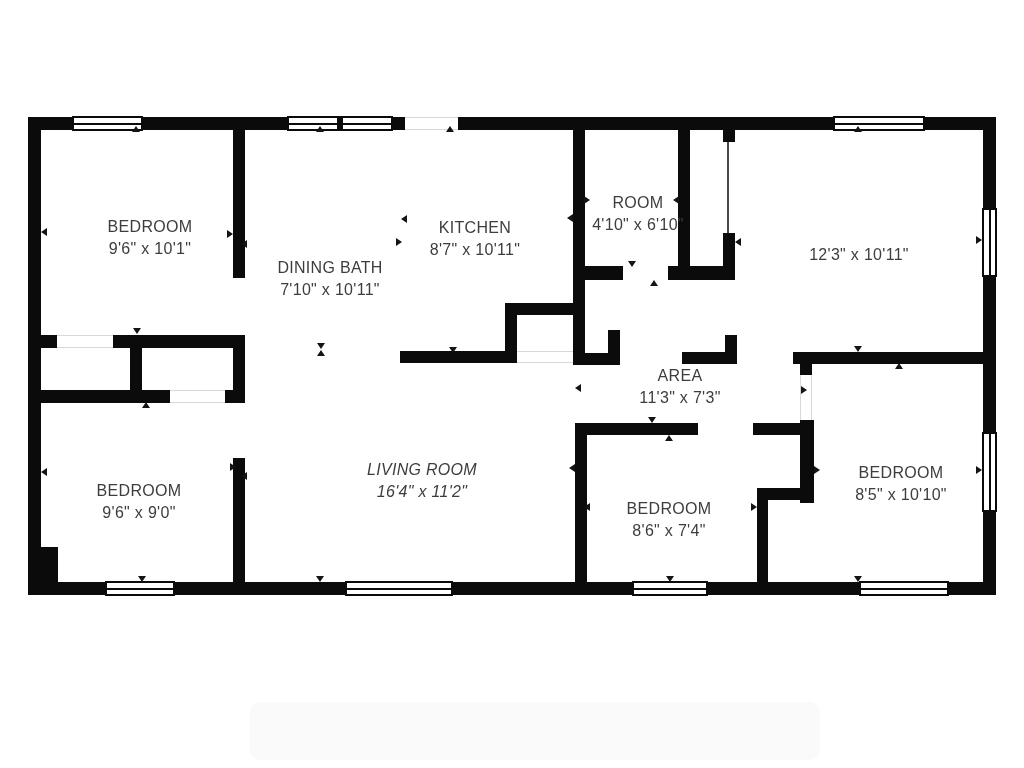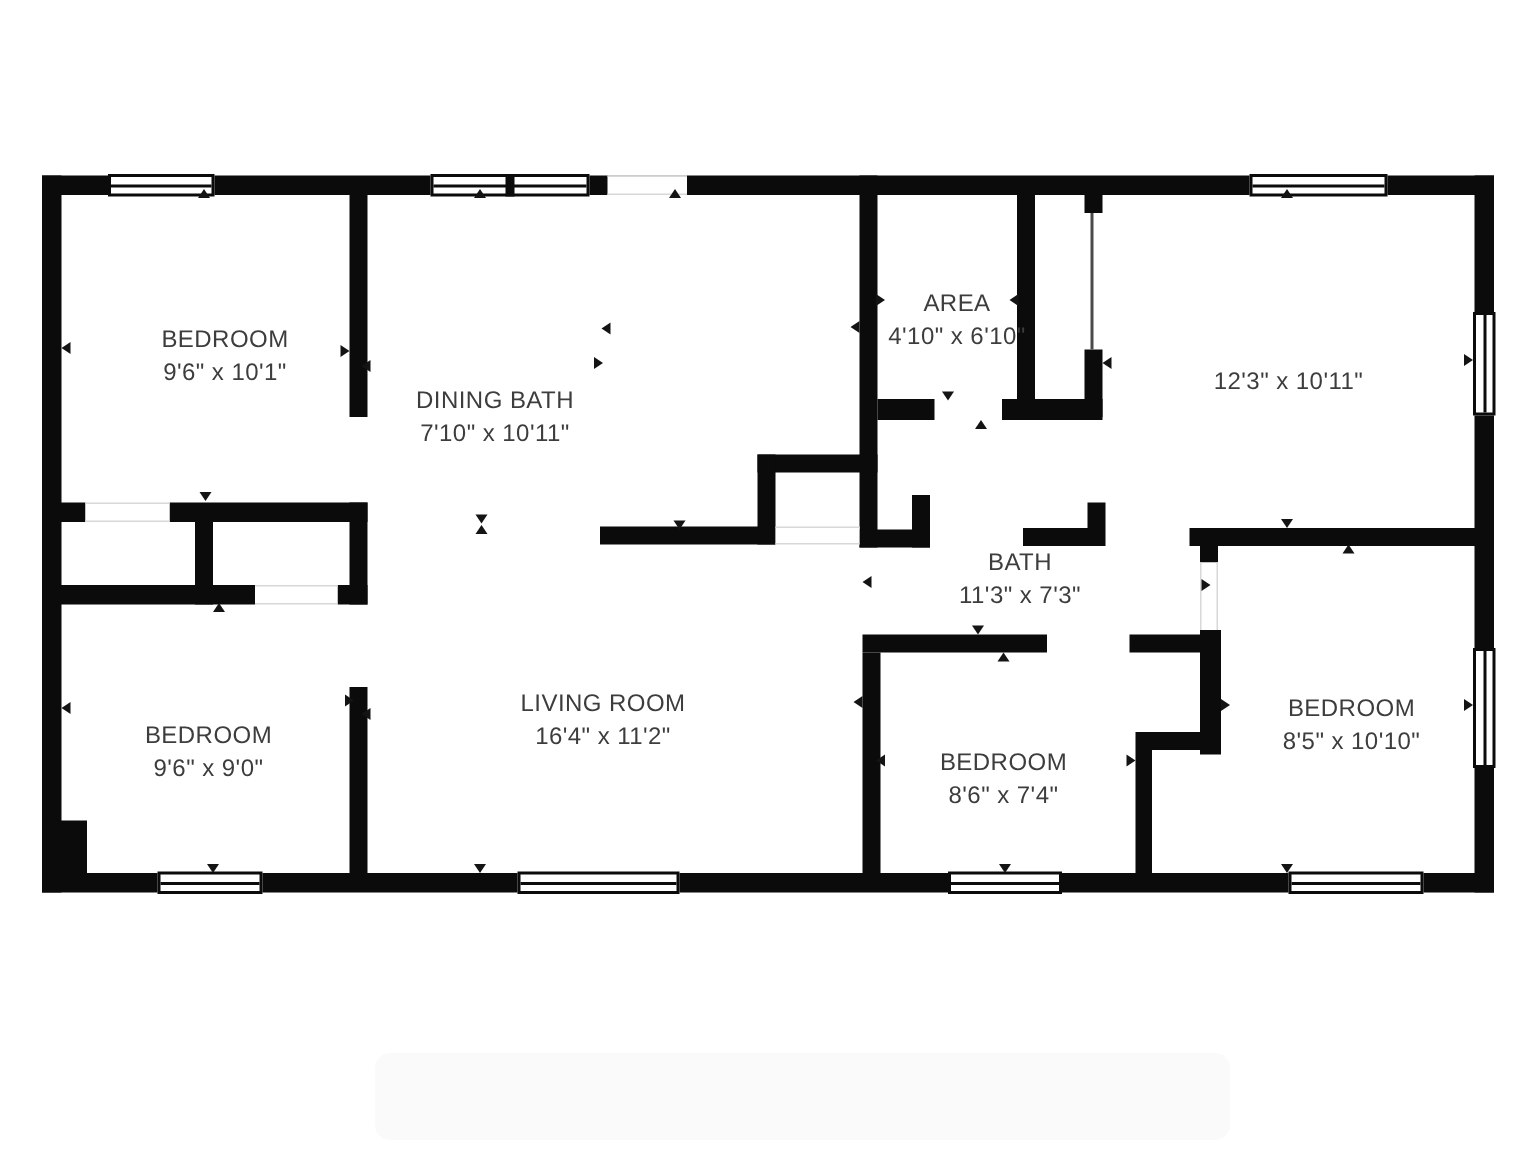--- a/index.html
+++ b/index.html
@@ -124,36 +124,40 @@
   <div class="tri right" style="left:814px;top:466px;"></div>
 
   <div class="room-label" style="left:150px;top:238px;">
     <div>BEDROOM</div>
     <div>9'6" x 10'1"</div>
   </div>
   <div class="room-label" style="left:330px;top:279px;">
     <div>DINING BATH</div>
     <div>7'10" x 10'11"</div>
   </div>
+  <div class="room-label" style="left:475px;top:239px;">
+    <div>KITCHEN</div>
+    <div>8'7" x 10'11"</div>
+  </div>
   <div class="room-label" style="left:638px;top:214px;">
-    <div>AREA</div>
+    <div>ROOM</div>
     <div>4'10" x 6'10"</div>
   </div>
   <div class="room-label" style="left:859px;top:255px;">
     <div>12'3" x 10'11"</div>
   </div>
   <div class="room-label" style="left:680px;top:387px;">
-    <div>BATH</div>
+    <div>AREA</div>
     <div>11'3" x 7'3"</div>
   </div>
   <div class="room-label" style="left:139px;top:502px;">
     <div>BEDROOM</div>
     <div>9'6" x 9'0"</div>
   </div>
-  <div class="room-label" style="left:402px;top:481px;">
+  <div class="room-label" style="left:422px;top:481px;font-style:italic;">
     <div>LIVING ROOM</div>
     <div>16'4" x 11'2"</div>
   </div>
   <div class="room-label" style="left:669px;top:520px;">
     <div>BEDROOM</div>
     <div>8'6" x 7'4"</div>
   </div>
   <div class="room-label" style="left:901px;top:484px;">
     <div>BEDROOM</div>
     <div>8'5" x 10'10"</div>

